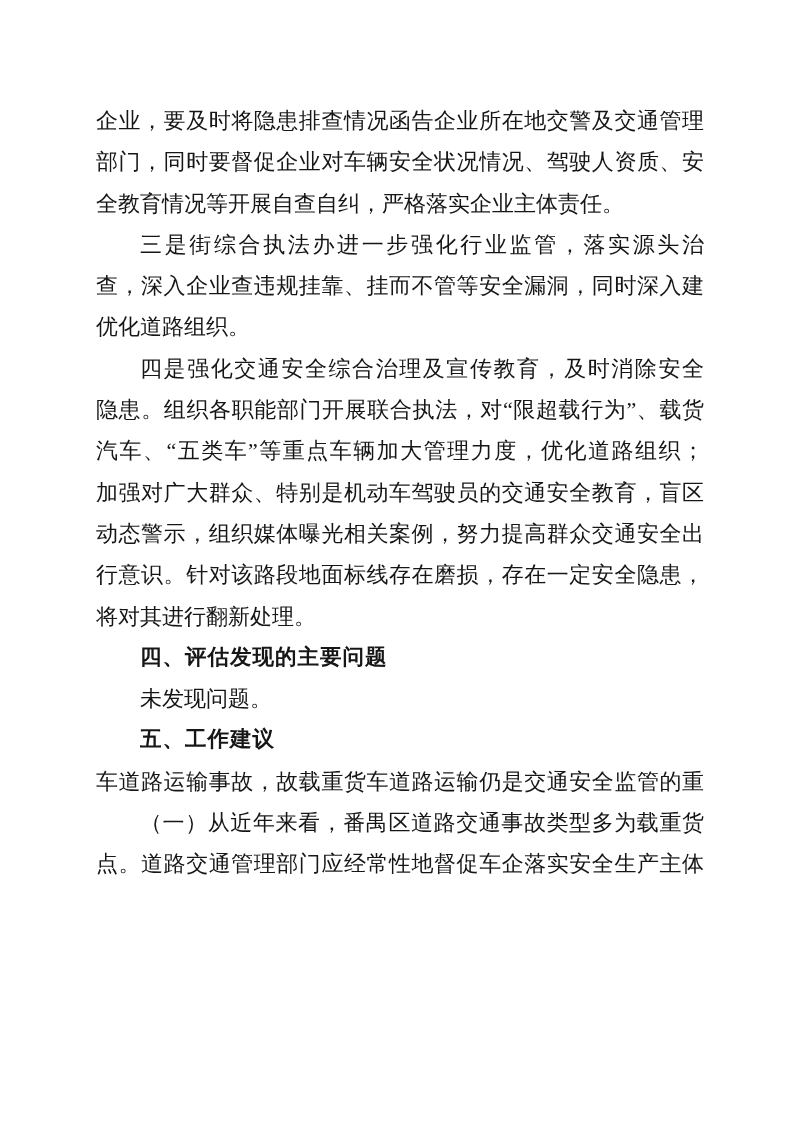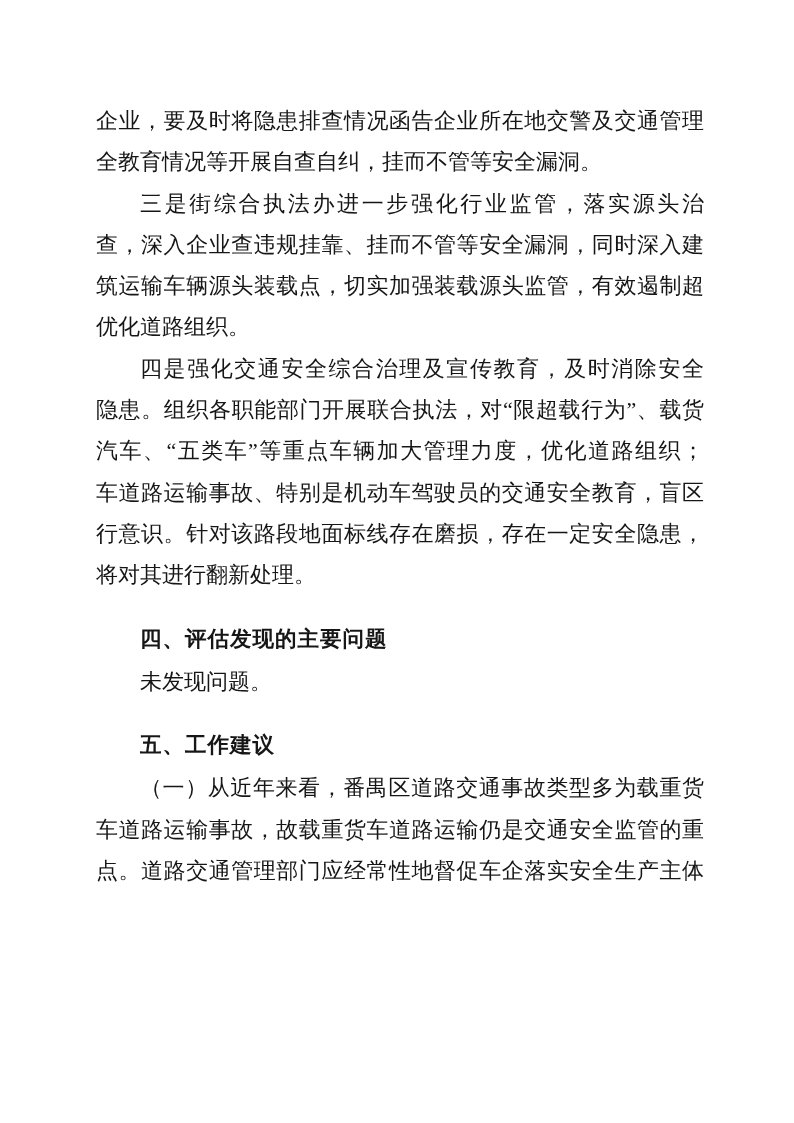--- a/index.html
+++ b/index.html
@@ -35,71 +35,71 @@
   .line.fill {
     white-space: normal;
     text-align: justify;
     text-align-last: justify;
     text-justify: inter-character;
   }
   
   .line.indent { padding-left: 44px; }
   
   .line.heading {
-    font-family: Liberation Mono, monospace;
+    font-family: Liberation Serif, serif;
     font-weight: 700;
     font-size: 21.5px;
     letter-spacing: 1px;
-    margin-top: 24px;
   }
   .footer {
     position: absolute;
     left: 0;
     right: 0;
     top: 1042px;
     text-align: center;
     font-family: "Liberation Serif", "DejaVu Serif", serif;
     font-size: 14px;
     color: #c2410c;
   }
 </style>
 </head>
 <body>
 
 <div class="page" style="background: rgb(255, 255, 255);">
   <div class="content" style="color: rgb(22, 22, 22);">
       <div class="block">
         <div class="line body fill">企业，要及时将隐患排查情况函告企业所在地交警及交通管理</div>
-        <div class="line body">全教育情况等开展自查自纠，挂而不管等安全漏洞。</div>
+        <div class="line body fill">部门，同时要督促企业对车辆安全状况情况、驾驶人资质、安</div>
+        <div class="line body">全教育情况等开展自查自纠，严格落实企业主体责任。</div>
       </div>
       <div class="block">
         <div class="line body indent fill">三是街综合执法办进一步强化行业监管，落实源头治</div>
         <div class="line body fill">查，深入企业查违规挂靠、挂而不管等安全漏洞，同时深入建</div>
-        <div class="line body fill">筑运输车辆源头装载点，切实加强装载源头监管，有效遏制超</div>
         <div class="line body">优化道路组织。</div>
       </div>
       <div class="block">
         <div class="line body indent fill">四是强化交通安全综合治理及宣传教育，及时消除安全</div>
         <div class="line body fill">隐患。组织各职能部门开展联合执法，对“限超载行为”、载货</div>
         <div class="line body fill">汽车、“五类车”等重点车辆加大管理力度，优化道路组织；</div>
-        <div class="line body fill">车道路运输事故、特别是机动车驾驶员的交通安全教育，盲区</div>
+        <div class="line body fill">加强对广大群众、特别是机动车驾驶员的交通安全教育，盲区</div>
+        <div class="line body fill">动态警示，组织媒体曝光相关案例，努力提高群众交通安全出</div>
         <div class="line body fill">行意识。针对该路段地面标线存在磨损，存在一定安全隐患，</div>
         <div class="line body">将对其进行翻新处理。</div>
       </div>
       <div class="block">
         <div class="line heading indent">四、评估发现的主要问题</div>
       </div>
       <div class="block">
         <div class="line body indent">未发现问题。</div>
       </div>
       <div class="block">
         <div class="line heading indent">五、工作建议</div>
       </div>
       <div class="block">
+        <div class="line body fill">车道路运输事故，故载重货车道路运输仍是交通安全监管的重</div>
         <div class="line body indent fill">（一）从近年来看，番禺区道路交通事故类型多为载重货</div>
-        <div class="line body fill">车道路运输事故，故载重货车道路运输仍是交通安全监管的重</div>
         <div class="line body fill">点。道路交通管理部门应经常性地督促车企落实安全生产主体</div>
       </div>
     </div>
   <div class="footer">
     <span>12</span>
   </div>
 </div>
 
 </body></html>

